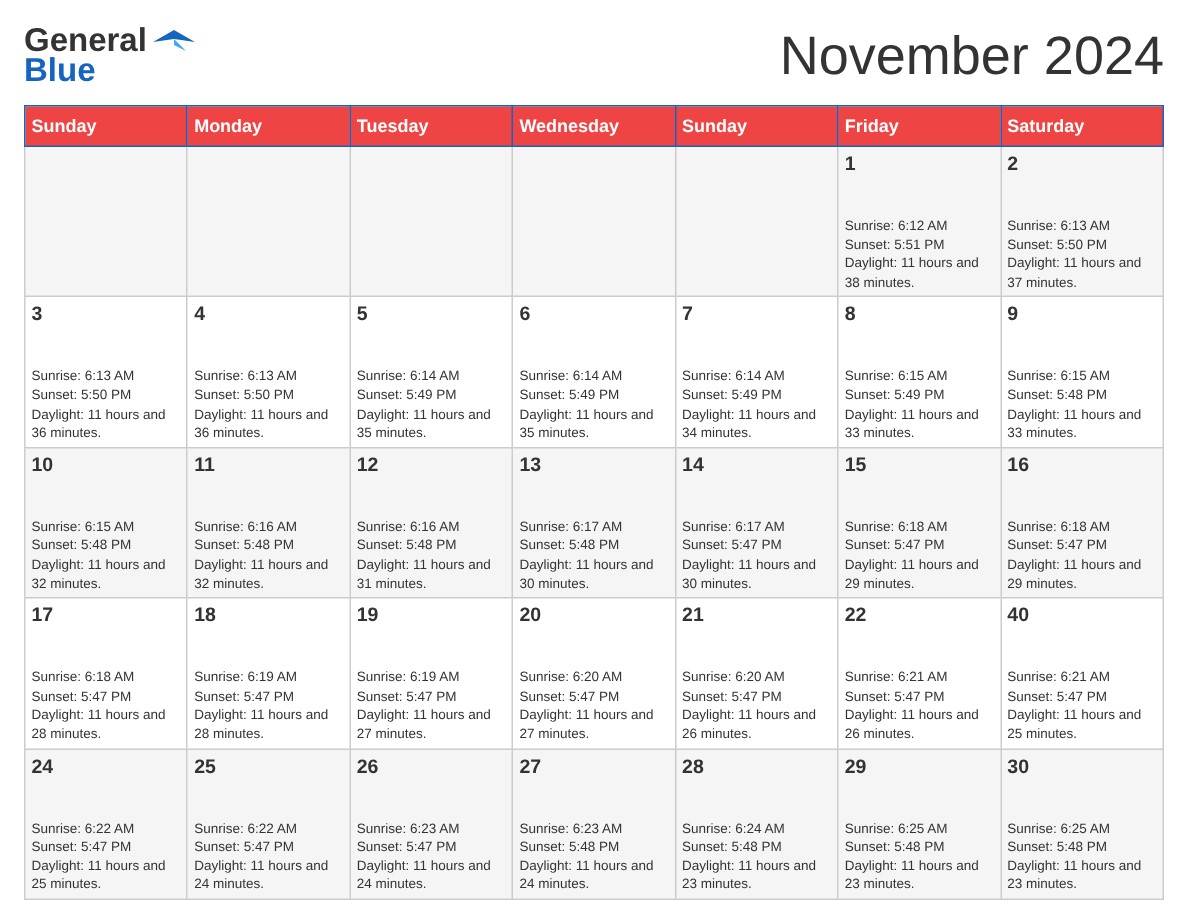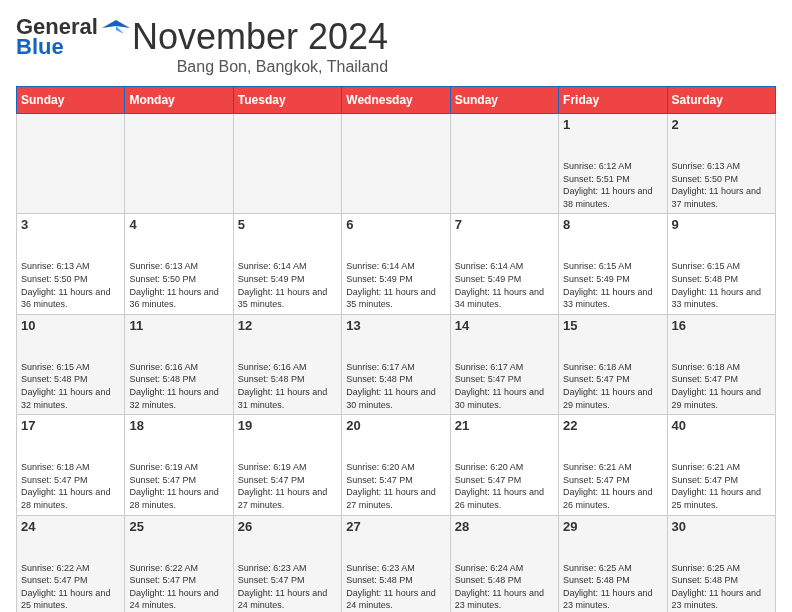--- a/index.html
+++ b/index.html
@@ -5,21 +5,21 @@
     * { box-sizing: border-box; margin: 0; padding: 0; }
     body {
       font-family: Arial, sans-serif;
       background: #fff;
       width: 792px;
       min-height: 612px;
       padding: 16px;
     }
     .header-area {
       display: flex;
-      justify-content: flex-start;
+      justify-content: space-between;
       align-items: flex-start;
       margin-bottom: 10px;
     }
     .logo {
       display: flex;
       flex-direction: column;
       align-items: flex-start;
     }
     .title-area {
       text-align: right;
@@ -87,21 +87,20 @@
       </div>
       <svg width="32" height="22" viewBox="0 0 32 22">
         <polygon points="16,4 30,12 16,10 2,12" fill="#1565C0"></polygon>
         <polygon points="16,10 24,18 16,14" fill="#42A5F5"></polygon>
       </svg>
     </div>
     <div style="font-size:22px;font-weight:bold;color:#1565C0;margin-top:-4px;">Blue</div>
   </div>
   <div class="title-area">
     <div class="month-title">November 2024</div>
-    <div class="location-title">Bang Bon, Bangkok, Thailand</div>
   </div>
 </div>
 
 <table>
   <thead>
     <tr id="header-row">
         <th>Sunday</th>
         <th>Monday</th>
         <th>Tuesday</th>
         <th>Wednesday</th>

